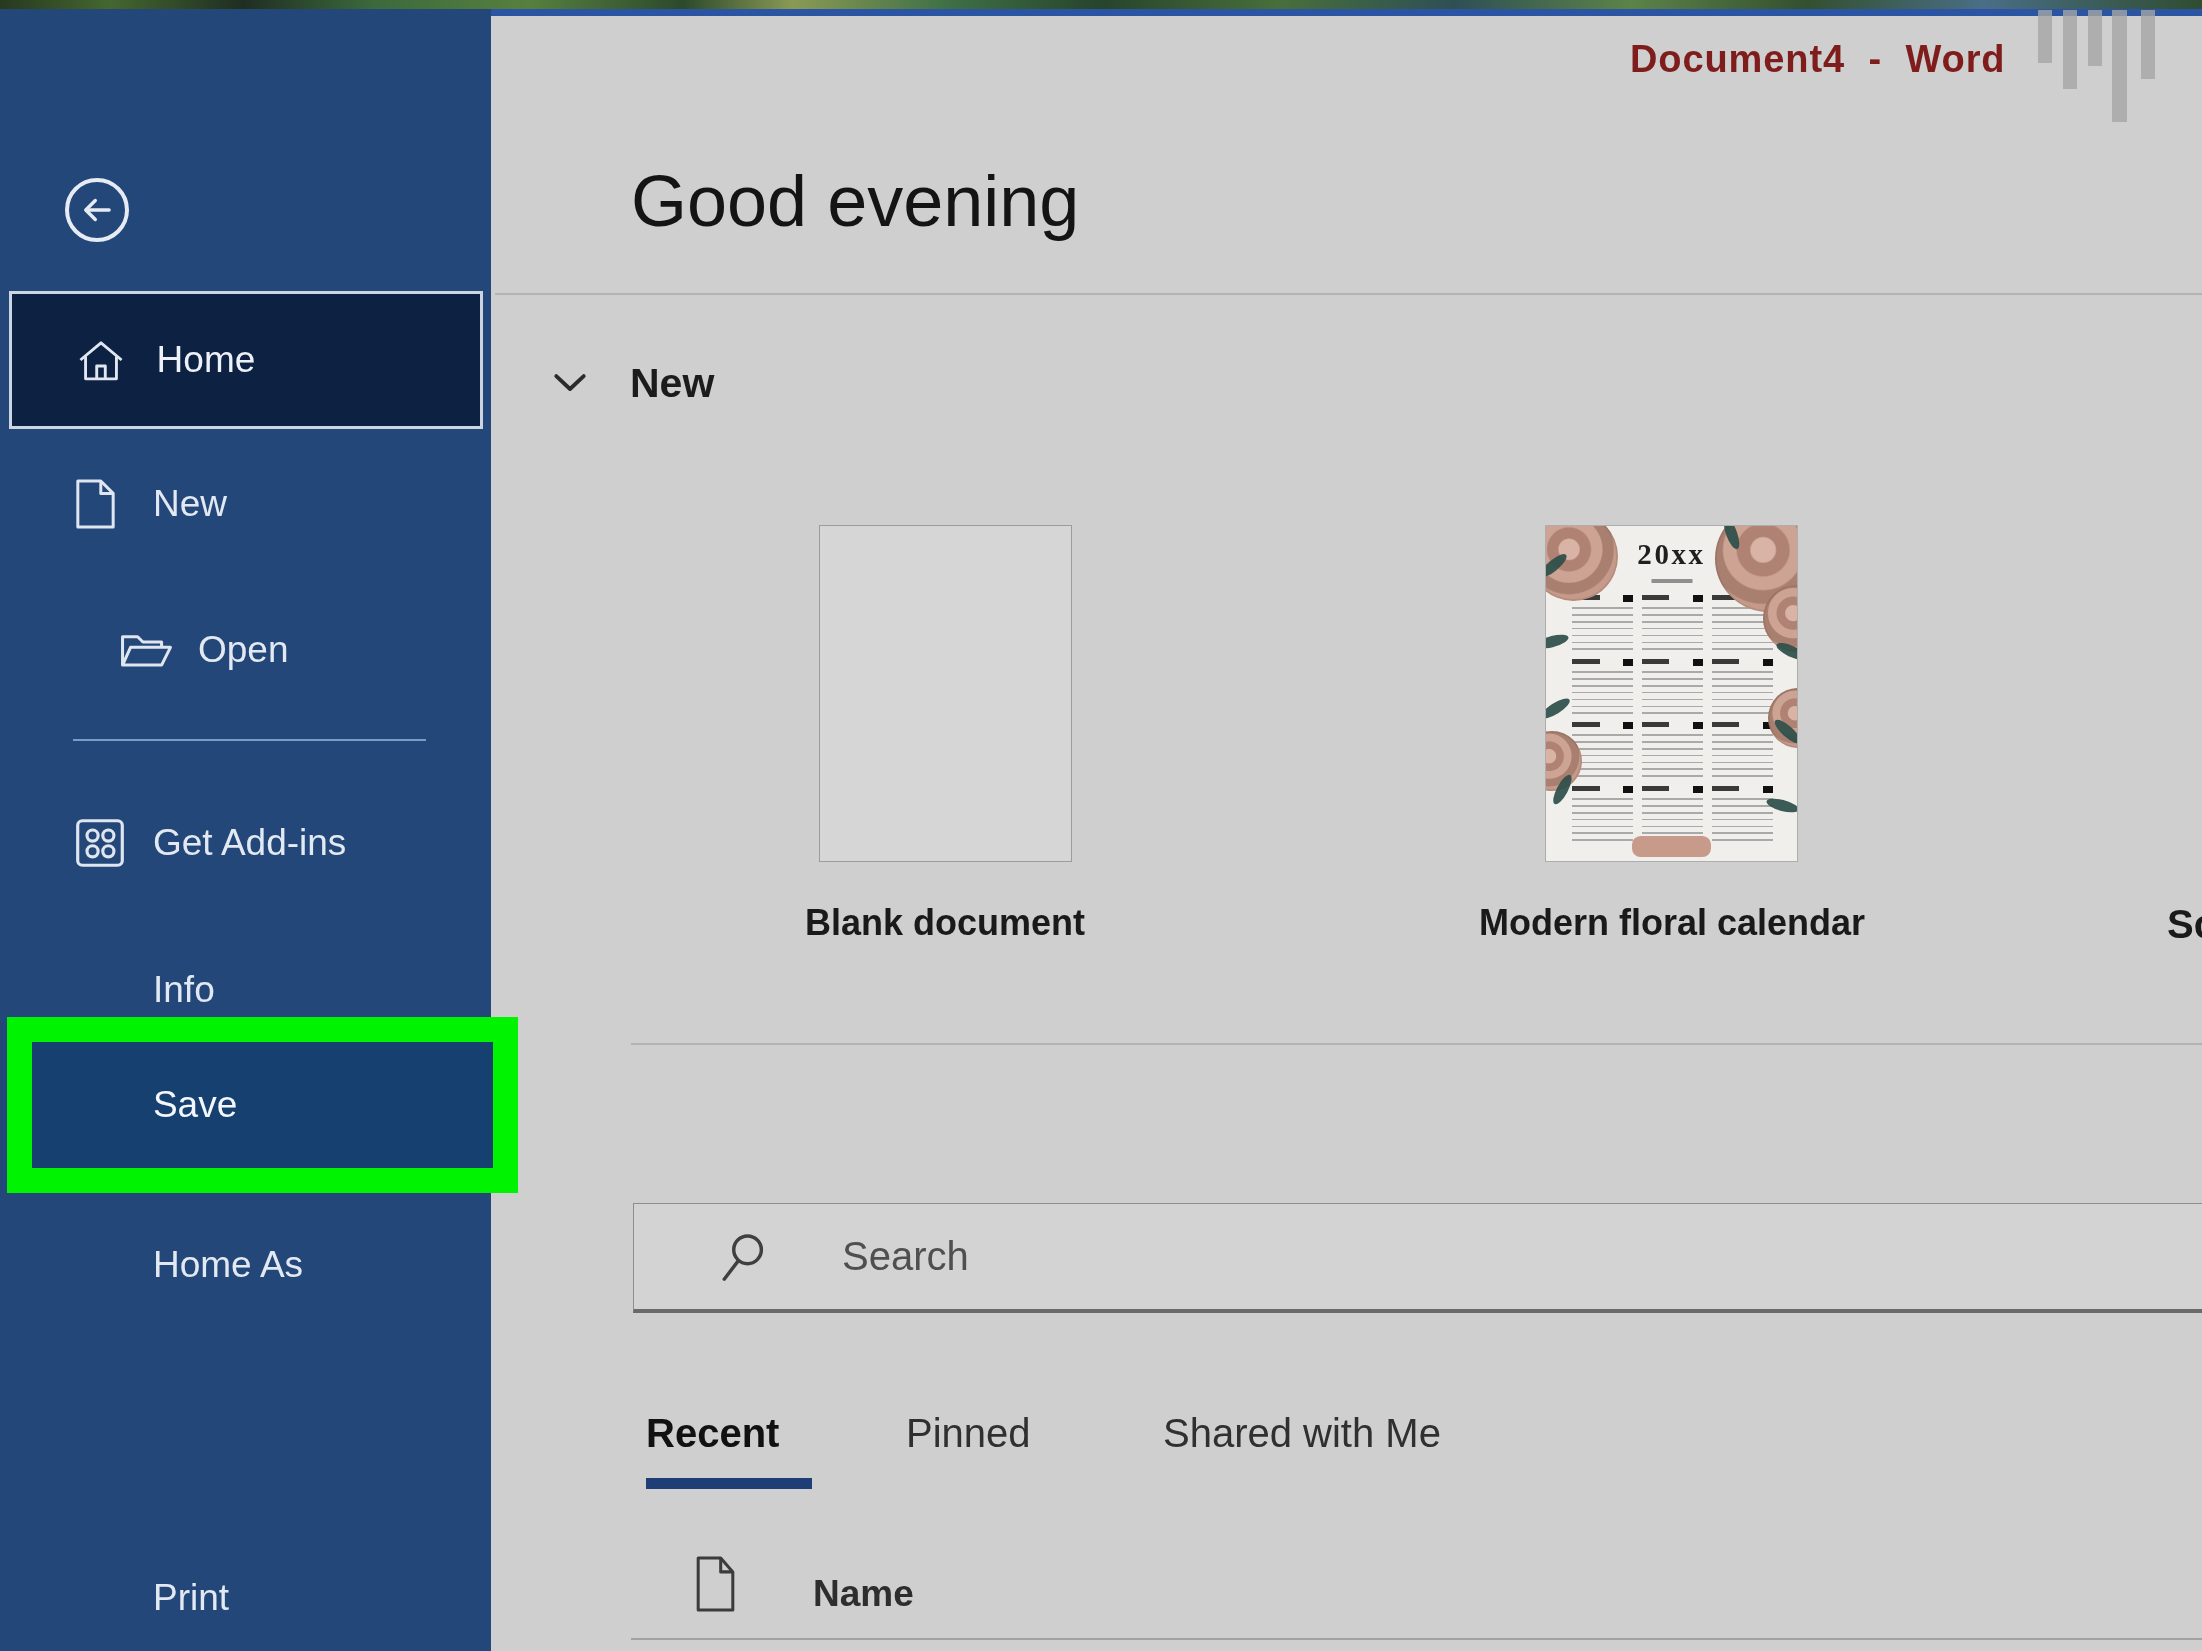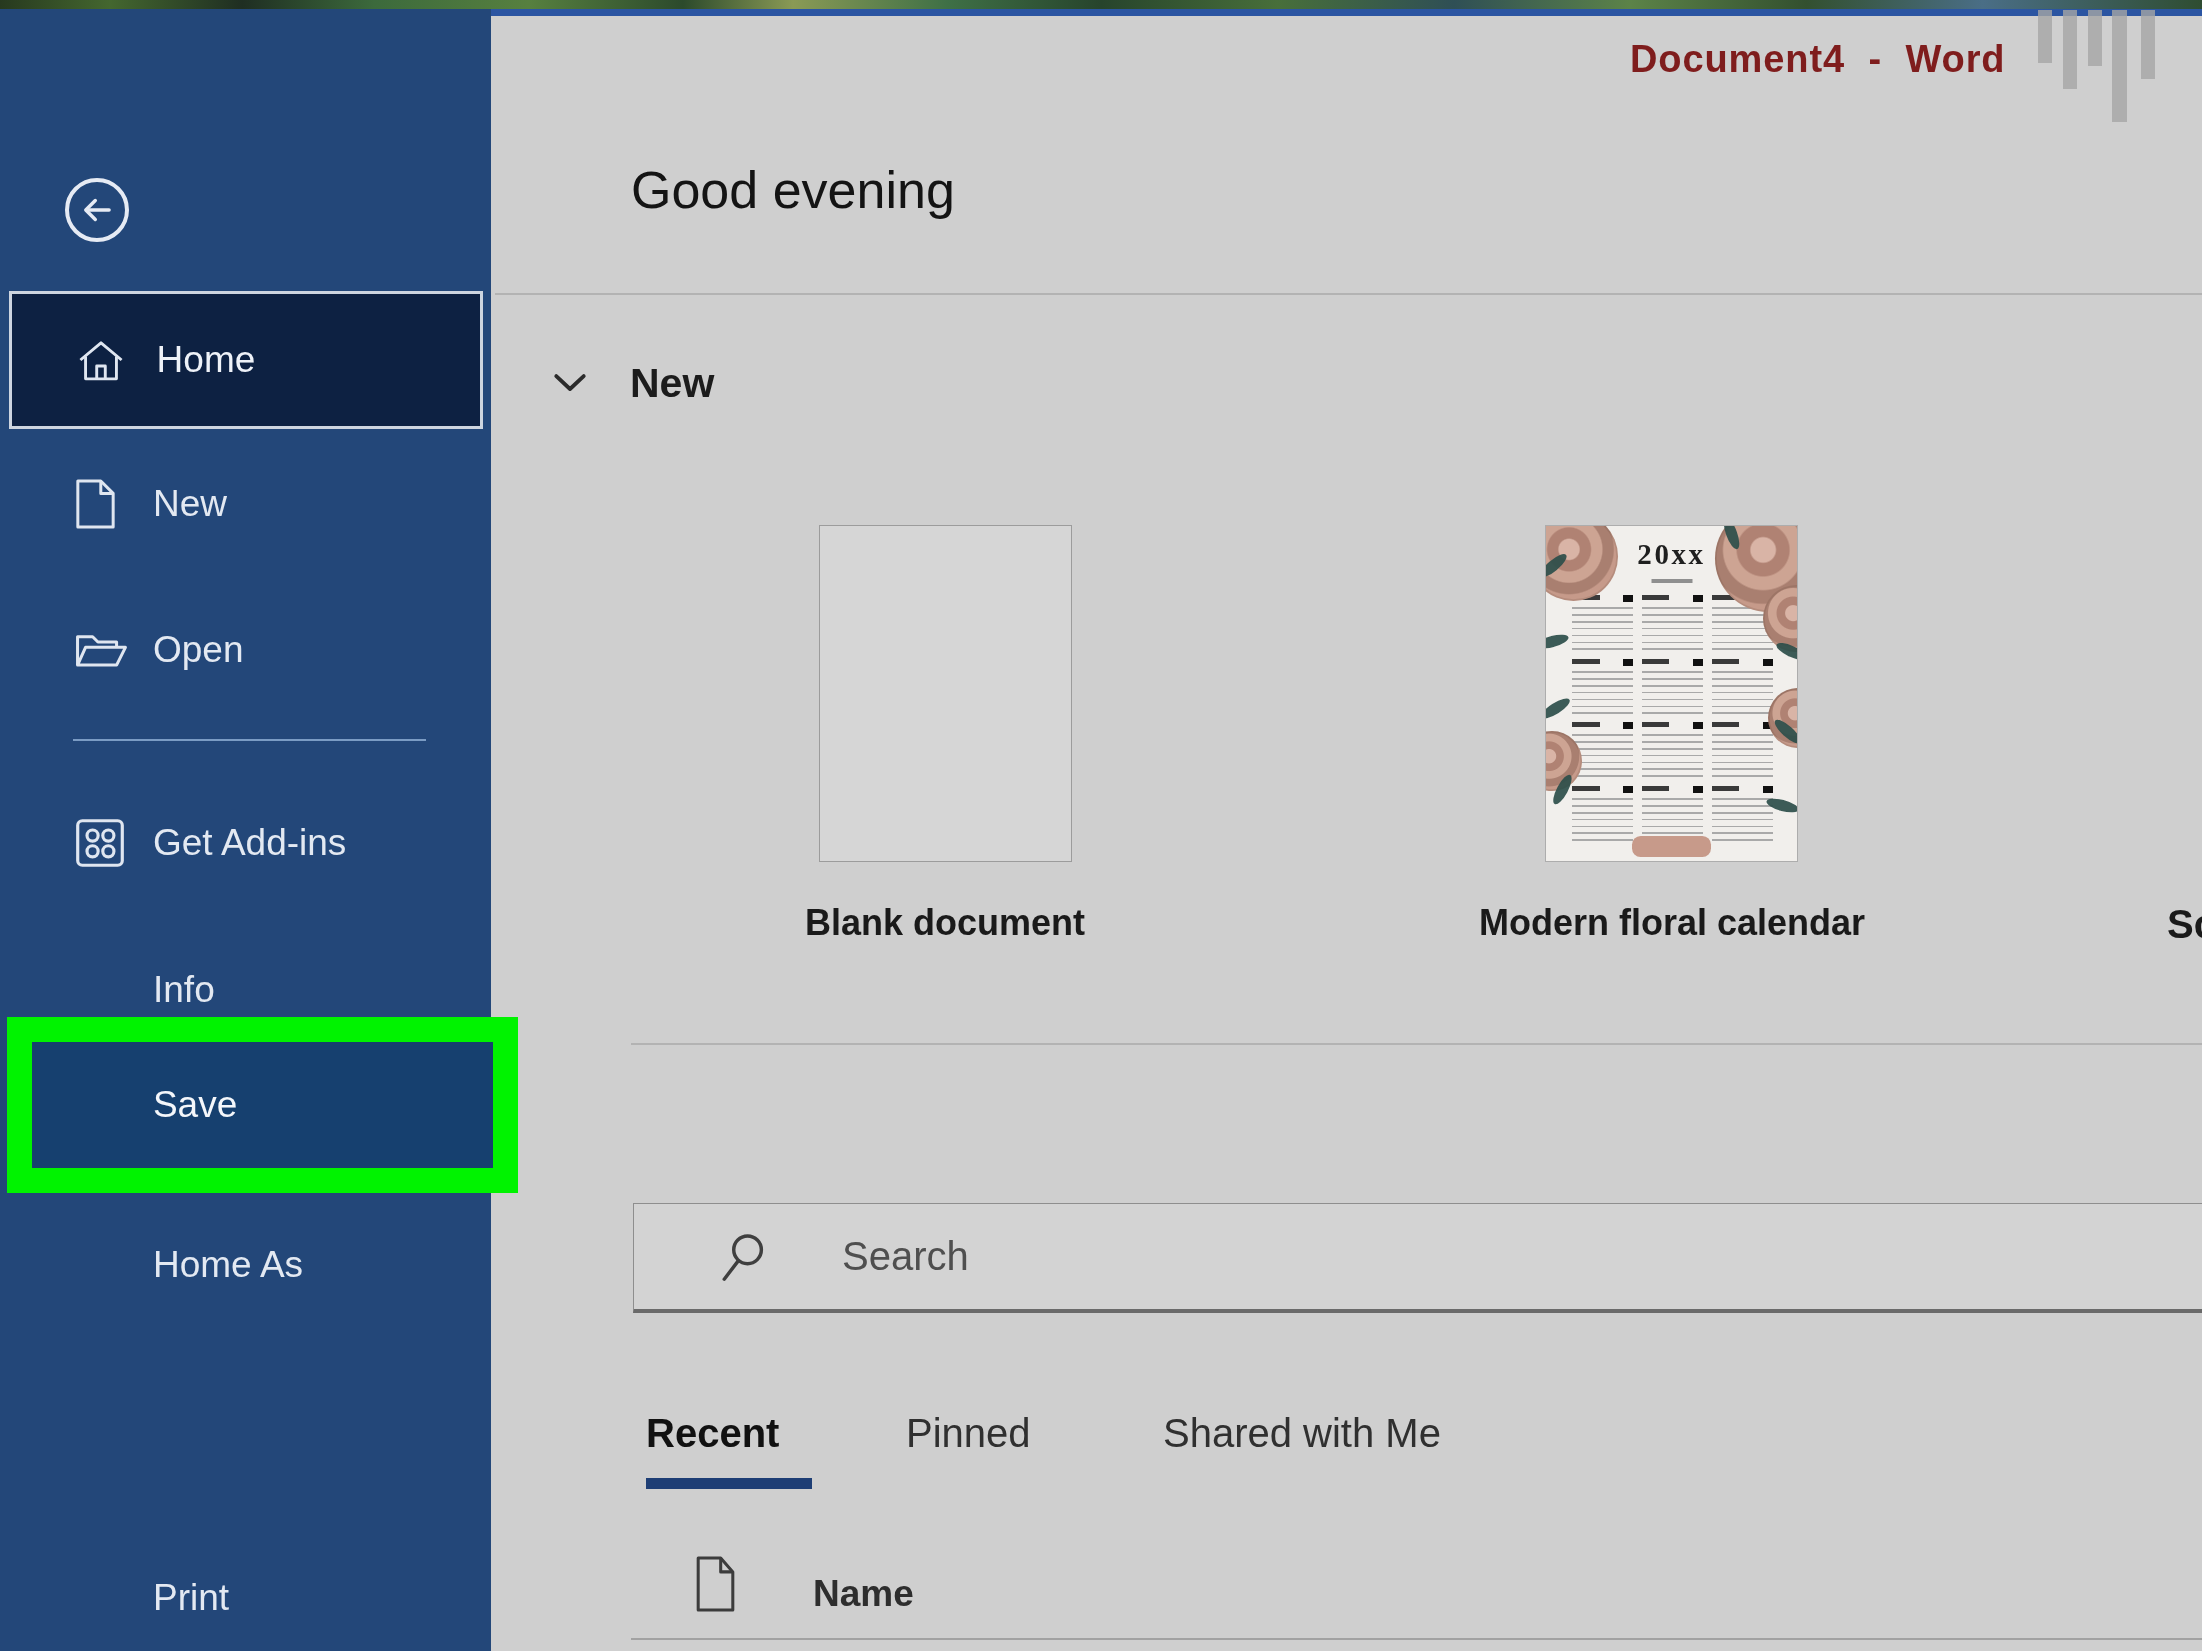--- a/index.html
+++ b/index.html
@@ -37,21 +37,21 @@
     border:25px solid #00f300;z-index:5;
   }
   .save-panel{position:absolute;left:0;top:0;width:461px;height:126px;background:#16406f;}
   .save-panel .lbl{position:absolute;left:121px;top:0;line-height:126px;font-size:37px;color:#f4f7fb;}
   
   .window-title{
     position:absolute;left:1630px;top:38px;font-size:38px;font-weight:600;color:#7f1d1d;
     letter-spacing:0.9px;word-spacing:12px;white-space:nowrap;
   }
   .wm-bar{position:absolute;background:#a5a5a5;opacity:.8;}
-  .greeting{position:absolute;left:631px;top:160px;font-size:52px;font-weight:400;color:#141414;letter-spacing:0;}
+  .greeting{position:absolute;left:631px;top:160px;font-size:72px;font-weight:400;color:#141414;letter-spacing:0;}
   .hdivider{position:absolute;height:1.7px;background:#b3b3b3;}
   .new-header{position:absolute;left:551px;top:353px;height:60px;display:flex;align-items:center;}
   .new-header .chev{display:flex;margin-right:41px;}
   .new-header .lbl{font-size:41px;font-weight:700;color:#1c1c1c;}
   
   .card-blank{
     position:absolute;left:819px;top:525px;width:253px;height:337px;box-sizing:border-box;
     background:#d6d6d6;border:1.7px solid #9c9c9c;
   }
   .card-floral{
@@ -131,21 +131,21 @@
     <div class="nav-row" style="top:465px;">
       <span class="icon">
         <svg width="43" height="53" viewBox="0 0 48 60" fill="none" stroke="#dfe6f0" stroke-width="3.4" stroke-linejoin="round">
           <path d="M4 4 H30 L44 18 V56 H4 Z"></path>
             <path d="M30 4 V18 H44"></path>
         </svg>
       </span>
       <span class="lbl">New</span>
     </div>
 
-    <div class="nav-row" style="top:611px;">
+    <div class="nav-row" style="top:611px;margin-left:45px;">
       <span class="icon">
         <svg width="55" height="45" viewBox="0 0 62 50" fill="none" stroke="#dfe6f0" stroke-width="3.4" stroke-linejoin="round">
           <path d="M4 42 V10 H21 L27 16 H48 V22"></path>
             <path d="M4 42 L13 22 H58 L48 42 Z"></path>
         </svg>
       </span>
       <span class="lbl">Open</span>
     </div>
 
     <div class="side-divider"></div>

